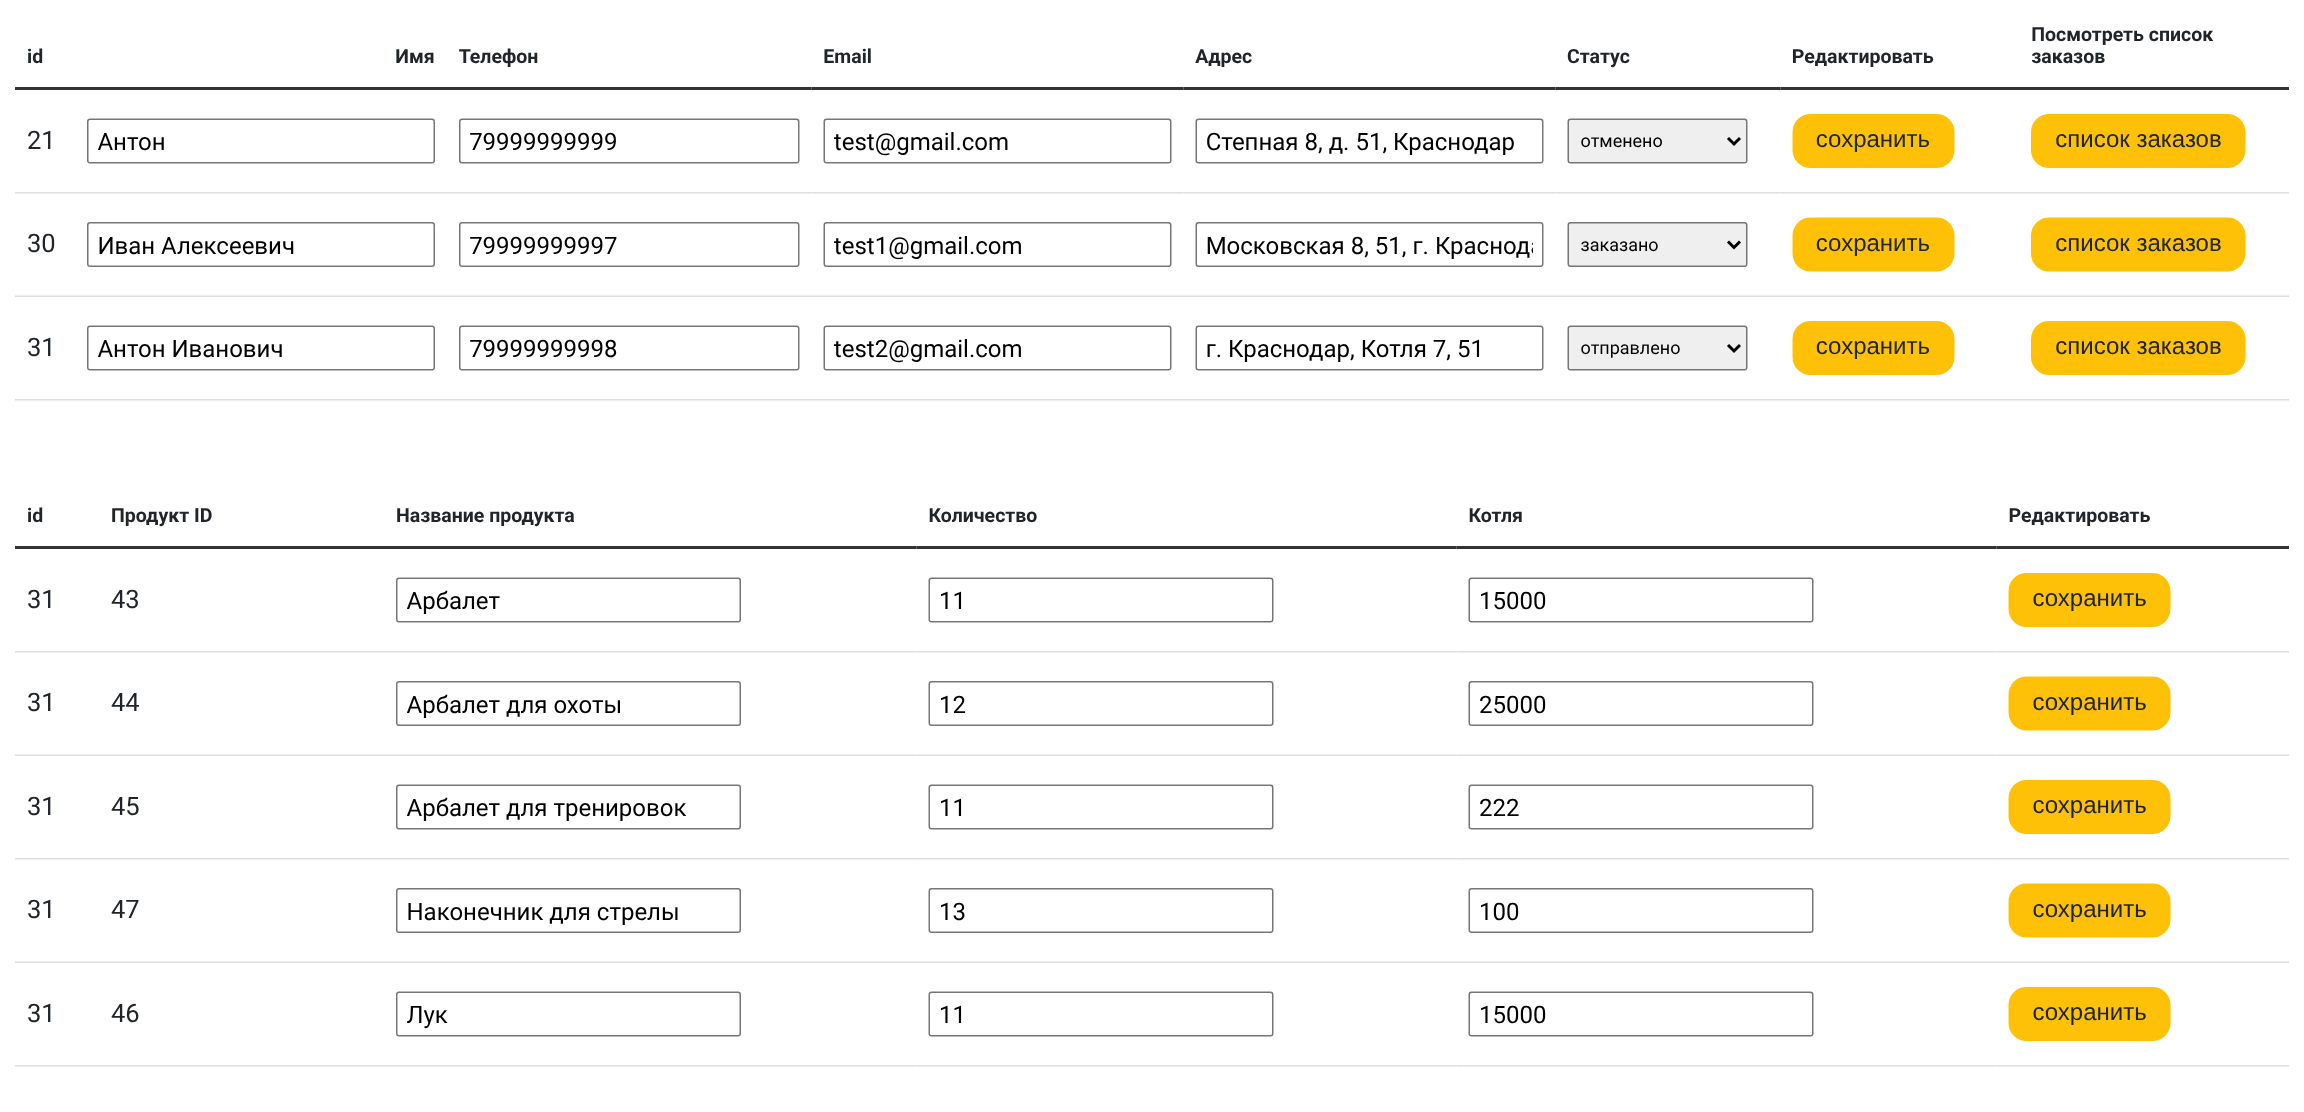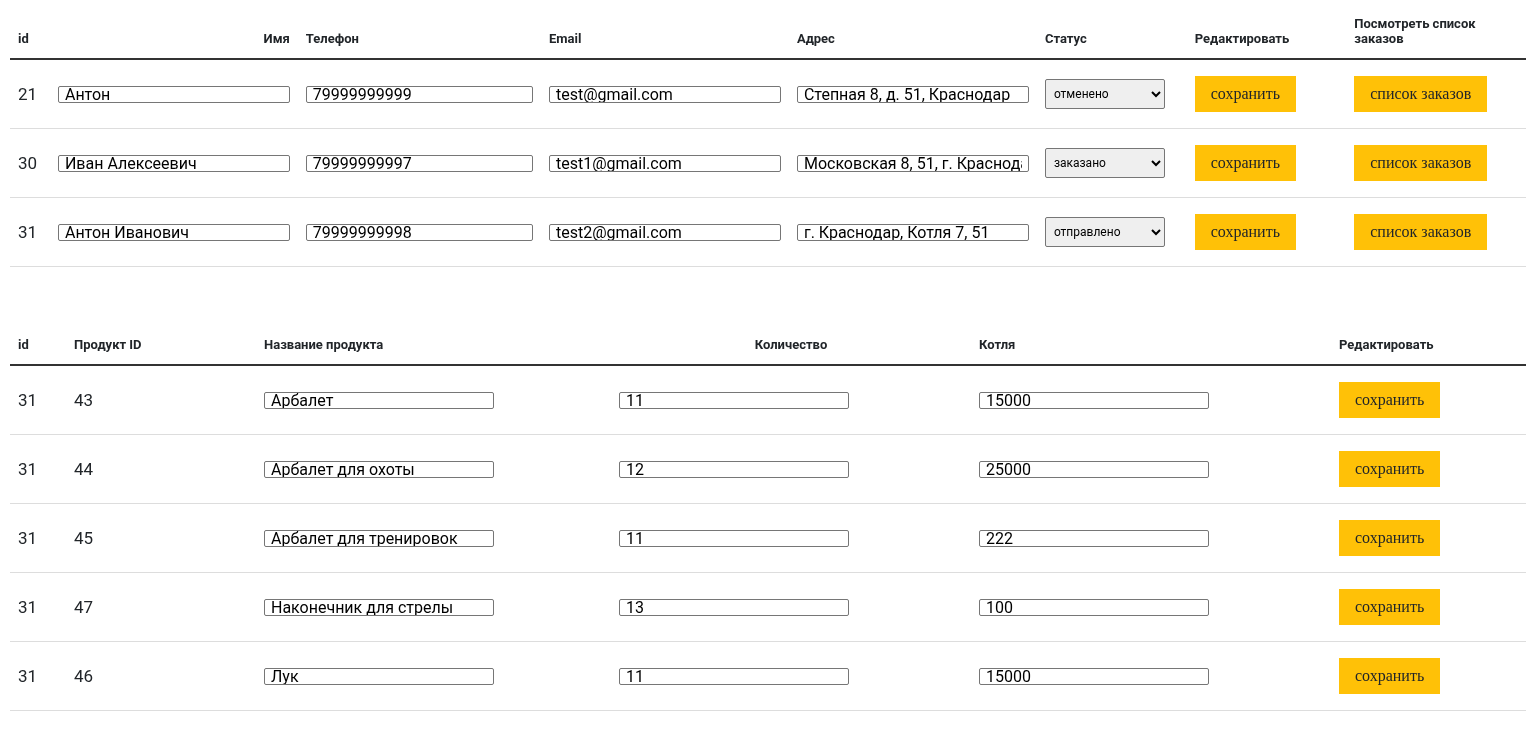--- a/index.html
+++ b/index.html
@@ -33,56 +33,56 @@
     }
     td.idcell, td.pidcell { font-weight: 400; }
     input[type="text"] {
       width: 100%;
       max-width: 240px;
       padding: 6px 6px;
       border: 1px solid #767676;
       border-radius: 2px;
       font-size: 16px;
       font-family: inherit;
-      height: 17px;
+      height: 30px;
     }
     .products-table input[type="text"] { max-width: 230px; }
     select {
       padding: 3px 4px;
       border: 1px solid #767676;
       border-radius: 2px;
       font-size: 12px;
       font-family: inherit;
       height: 30px;
       width: 120px;
     }
     .btn {
       background: #ffc107;
       border: none;
-      border-radius: 0;
+      border-radius: 12px;
       padding: 9px 16px;
       font-size: 16px;
-      font-family: Liberation Serif, serif;
+      font-family: Liberation Sans, sans-serif;
       cursor: pointer;
       color: #212529;
       white-space: nowrap;
     }
     .col-id { width: 40px; }
     .col-name { width: 250px; text-align: right; }
     .col-phone { width: 245px; }
     .col-email { width: 250px; }
     .col-addr { width: 250px; }
     .col-status { width: 150px; }
     .col-edit { width: 160px; }
     .col-orders { width: 180px; }
 
     .p-col-id { width: 56px; }
     .p-col-pid { width: 190px; margin-left: 10px; }
     .p-col-name { width: 355px; }
-    .p-col-qty { width: 360px; text-align: center; }
+    .p-col-qty { width: 360px; }
     .p-col-price { width: 360px; }
     .p-col-edit { }
     .p-col-edit-td { text-align: left; padding-left: 8px; }
   </style>
 </head>
 <body>
 
 <table>
   <thead>
     <tr>

